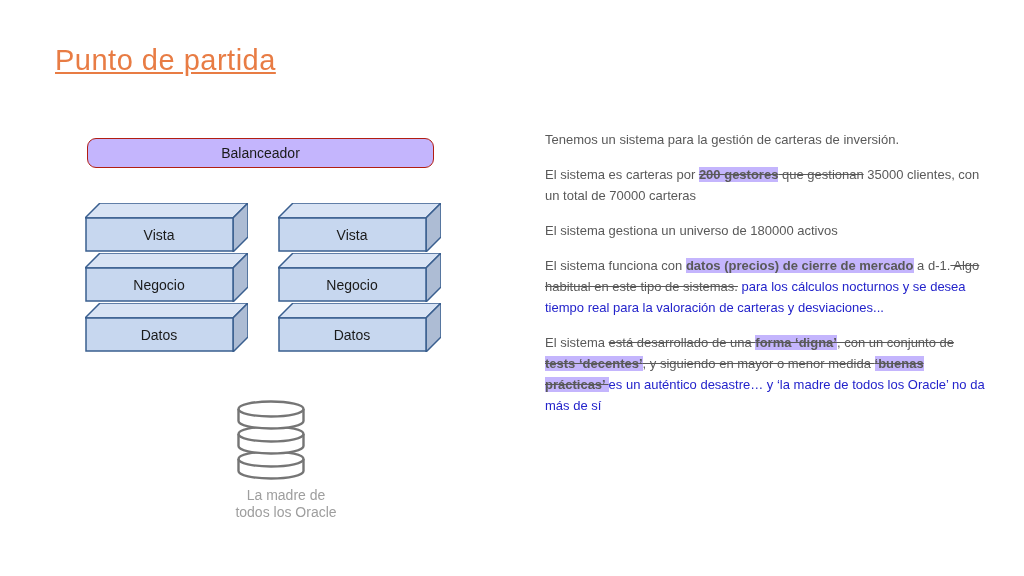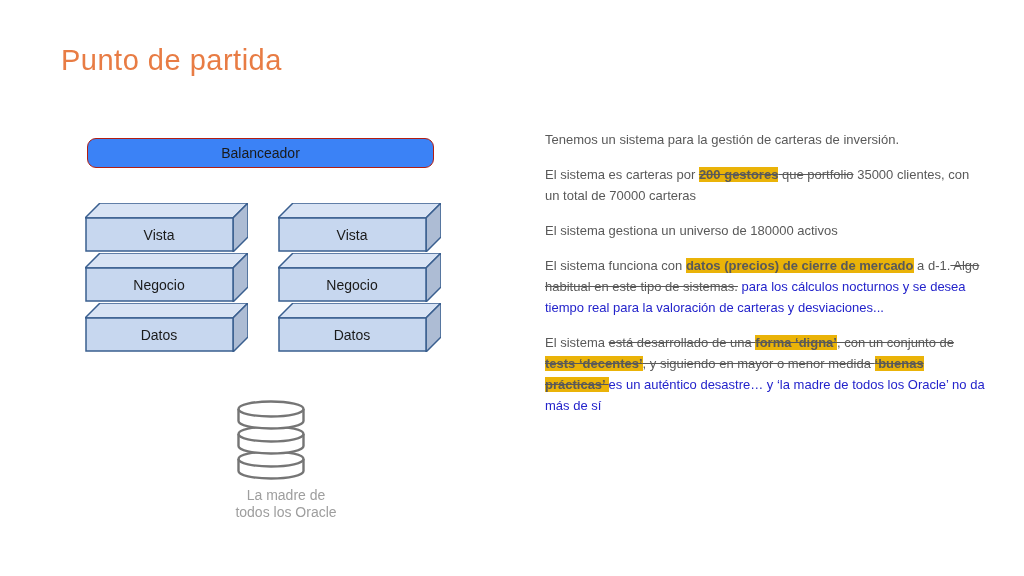--- a/index.html
+++ b/index.html
@@ -6,30 +6,30 @@
   html,body { background:#ffffff; }
   .slide {
     position:relative;
     width:1024px; height:576px;
     background:#ffffff;
     overflow:hidden;
     font-family:"Liberation Sans", sans-serif;
   }
   
   .slide-title {
-    position:absolute; left:61px; top:44px;
+    position:absolute; left:55px; top:44px;
     font-size:29px; font-weight:300;
-    color:#E87C44; letter-spacing:0.5px;
+    color:#E87C44; letter-spacing:0.5px;text-decoration:underline;
   }
   
   .balancer {
     position:absolute; left:87px; top:138px;
     width:347px; height:30px;
     border:1.7px solid #B21E12; border-radius:9px;
-    background:#3b82f6;
+    background:#c4b5fd;
     display:flex; align-items:center; justify-content:center;
     font-size:14px; color:#1a1a1a;
   }
   
   .box3d { position:absolute; width:163px; height:49px; }
   .s1 { left:85px; }
   .s2 { left:278px; }
   .r0 { top:203px; }
   .r1 { top:253px; }
   .r2 { top:303px; }
@@ -43,21 +43,21 @@
     position:absolute; left:206px; top:487px; width:160px;
     text-align:center; font-size:14px; line-height:17px;
     color:#9E9E9E;
   }
   
   .notes {
     position:absolute; left:545px; top:129px; width:442px;
     font-size:13px; line-height:21px; color:#595959;
   }
   .notes p { margin:0 0 14px 0; }
-  .notes .hl { background:#eab308; font-weight:700; }
+  .notes .hl { background:#c4b5fd; font-weight:700; }
   .notes .strike { text-decoration:line-through; }
   .notes .blue { color:#2323CB; }
 </style>
 </head>
 <body>
 
 <div class="slide">
 
   <div class="slide-title">Punto de partida</div>
 
@@ -113,19 +113,19 @@
       <ellipse cx="35" cy="9" rx="32.5" ry="7.5"></ellipse>
     </g>
   </svg>
   <div class="db-caption">
     <div>La madre de</div>
     <div>todos los Oracle</div>
   </div>
 
   <div class="notes">
       <p><span>Tenemos un sistema para la gestión de carteras de inversión.</span></p>
-      <p><span>El sistema es carteras por </span><span class="hl strike">200 gestores</span><span class="strike"> que portfolio</span><span> 35000 clientes, con un total de 70000 carteras</span></p>
+      <p><span>El sistema es carteras por </span><span class="hl strike">200 gestores</span><span class="strike"> que gestionan</span><span> 35000 clientes, con un total de 70000 carteras</span></p>
       <p><span>El sistema gestiona un universo de 180000 activos</span></p>
       <p><span>El sistema funciona con </span><span class="hl">datos (precios) de cierre de mercado</span><span> a d-1.</span><span class="strike"> Algo habitual en este tipo de sistemas.</span><span class="blue"> para los cálculos nocturnos y se desea tiempo real para la valoración de carteras y desviaciones...</span></p>
       <p><span>El sistema </span><span class="strike">está desarrollado de una </span><span class="hl strike">forma ‘digna’</span><span class="strike">, con un conjunto de </span><span class="hl strike">tests ‘decentes’</span><span class="strike">, y siguiendo en mayor o menor medida </span><span class="hl strike">‘buenas prácticas’ </span><span class="blue"> es un auténtico desastre… y ‘la madre de todos los Oracle’ no da más de sí</span></p>
     </div>
 
 </div>
 
 </body></html>

